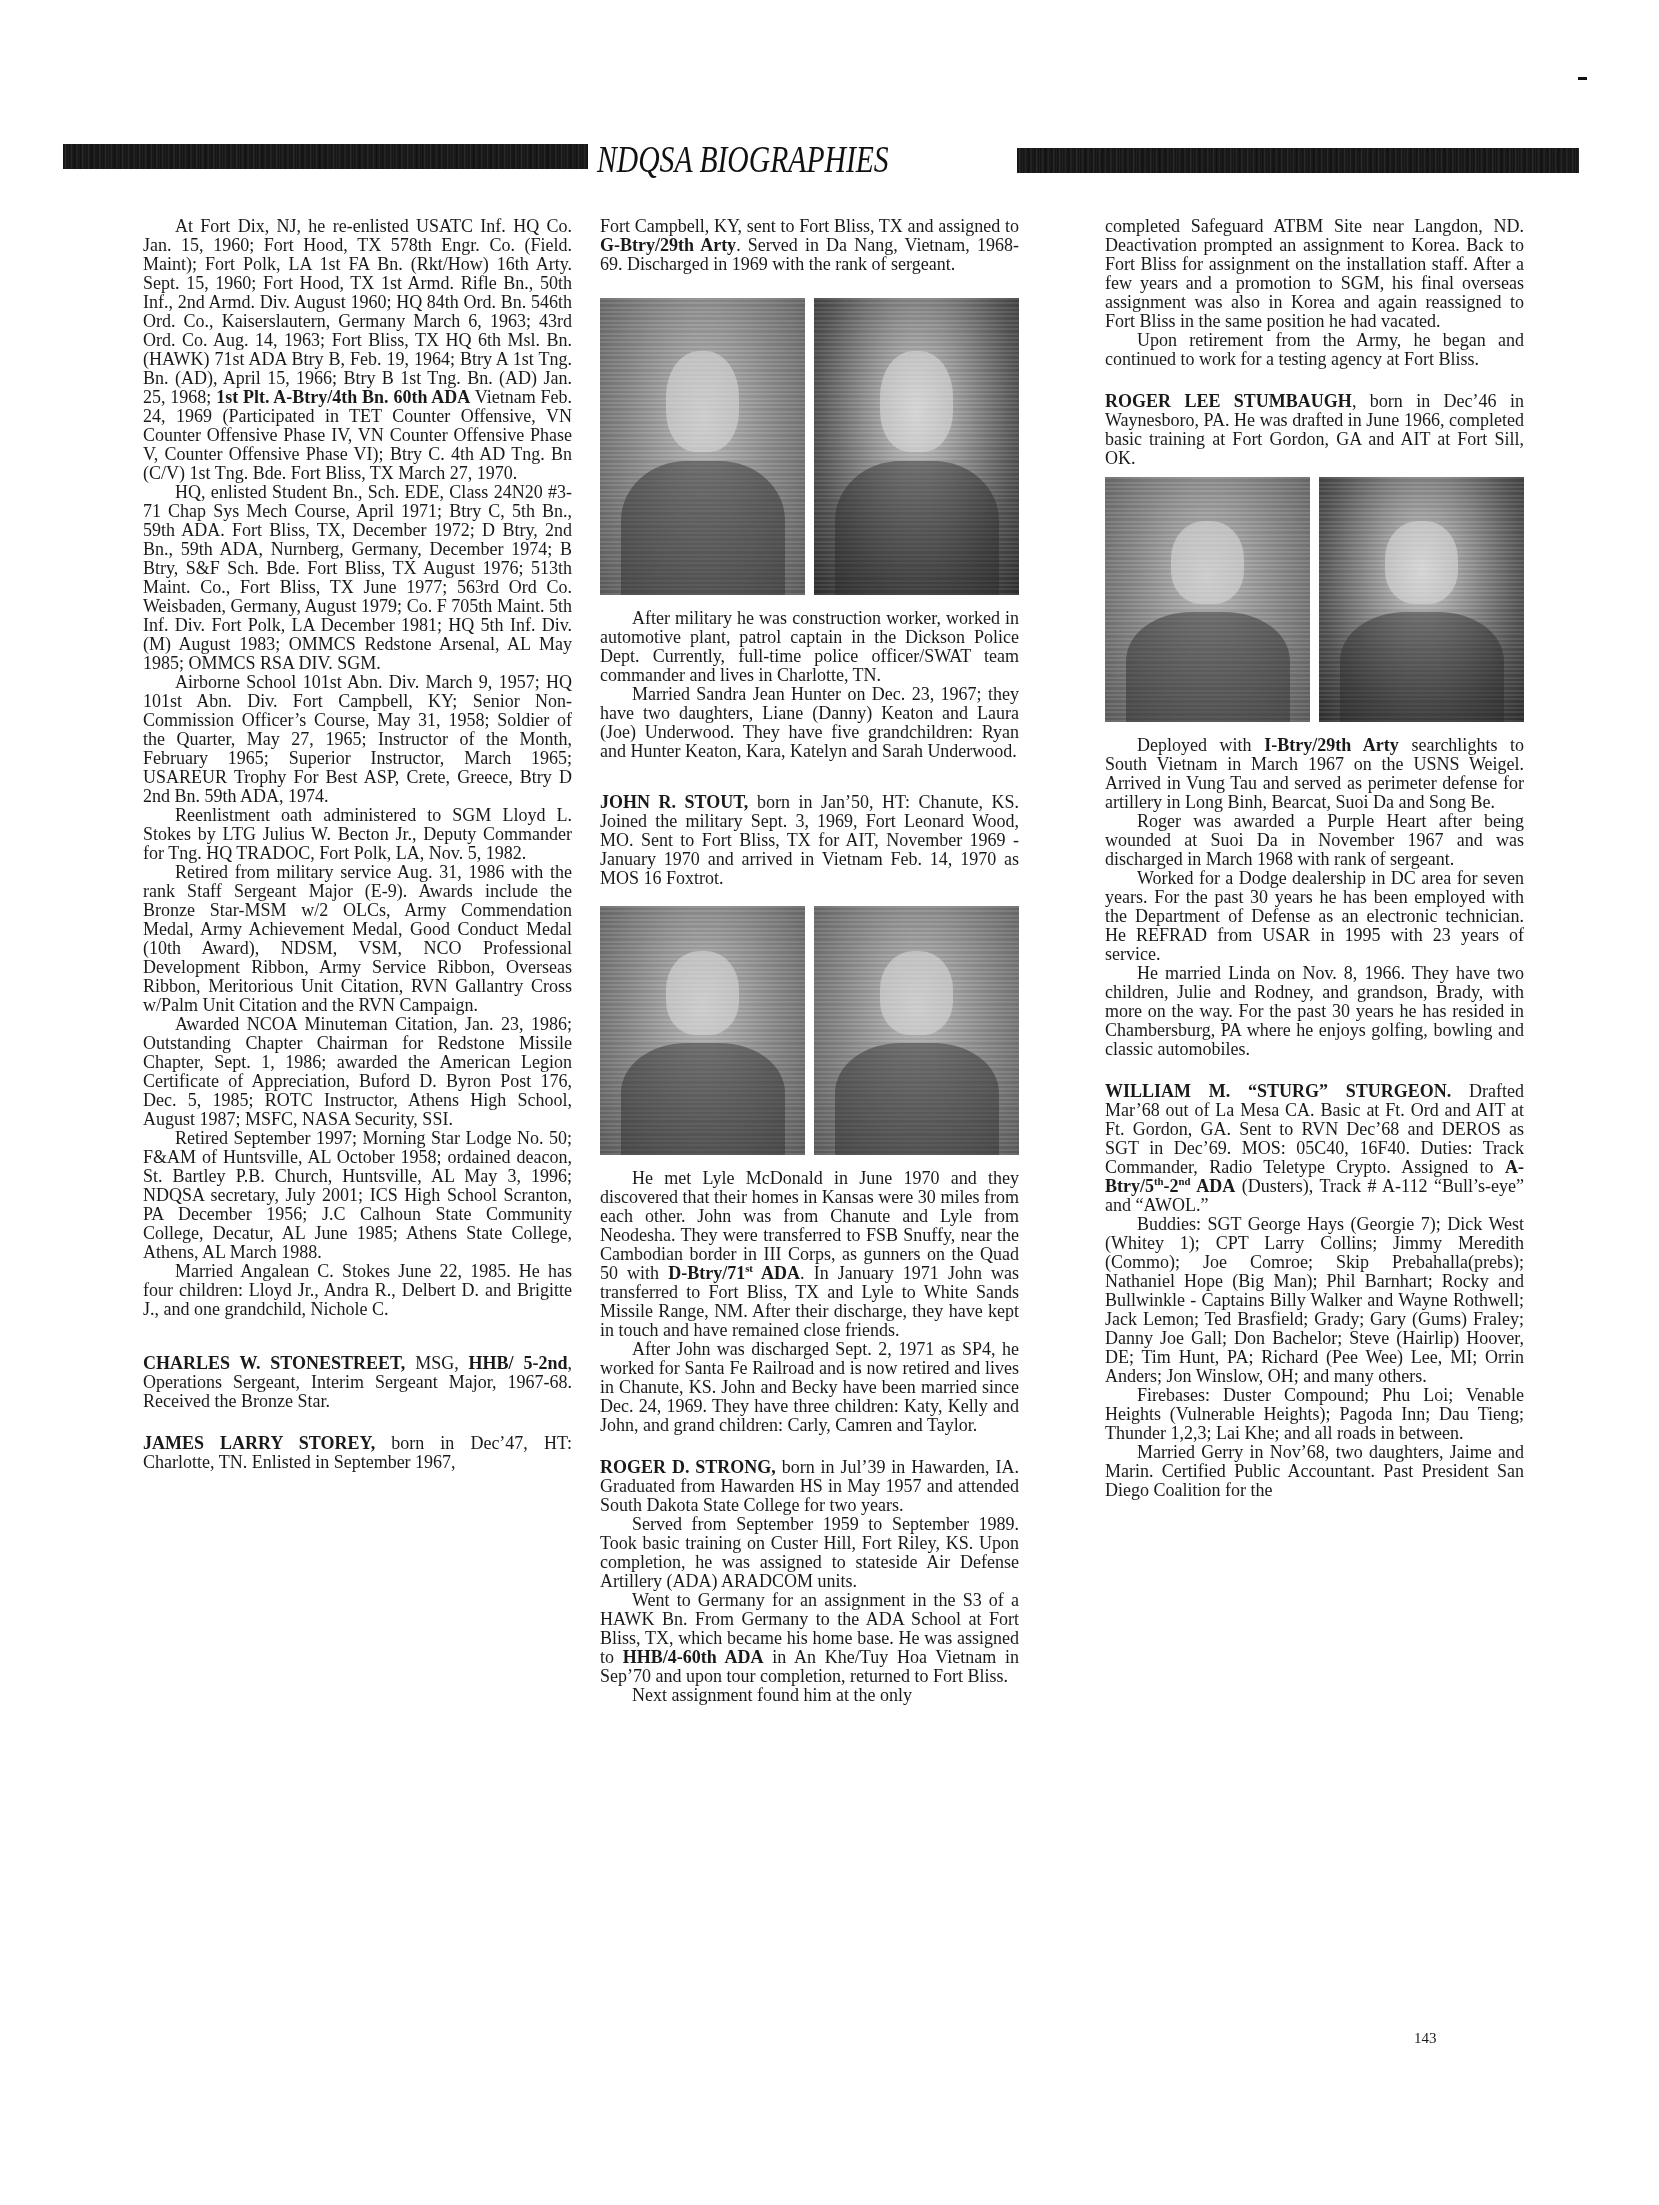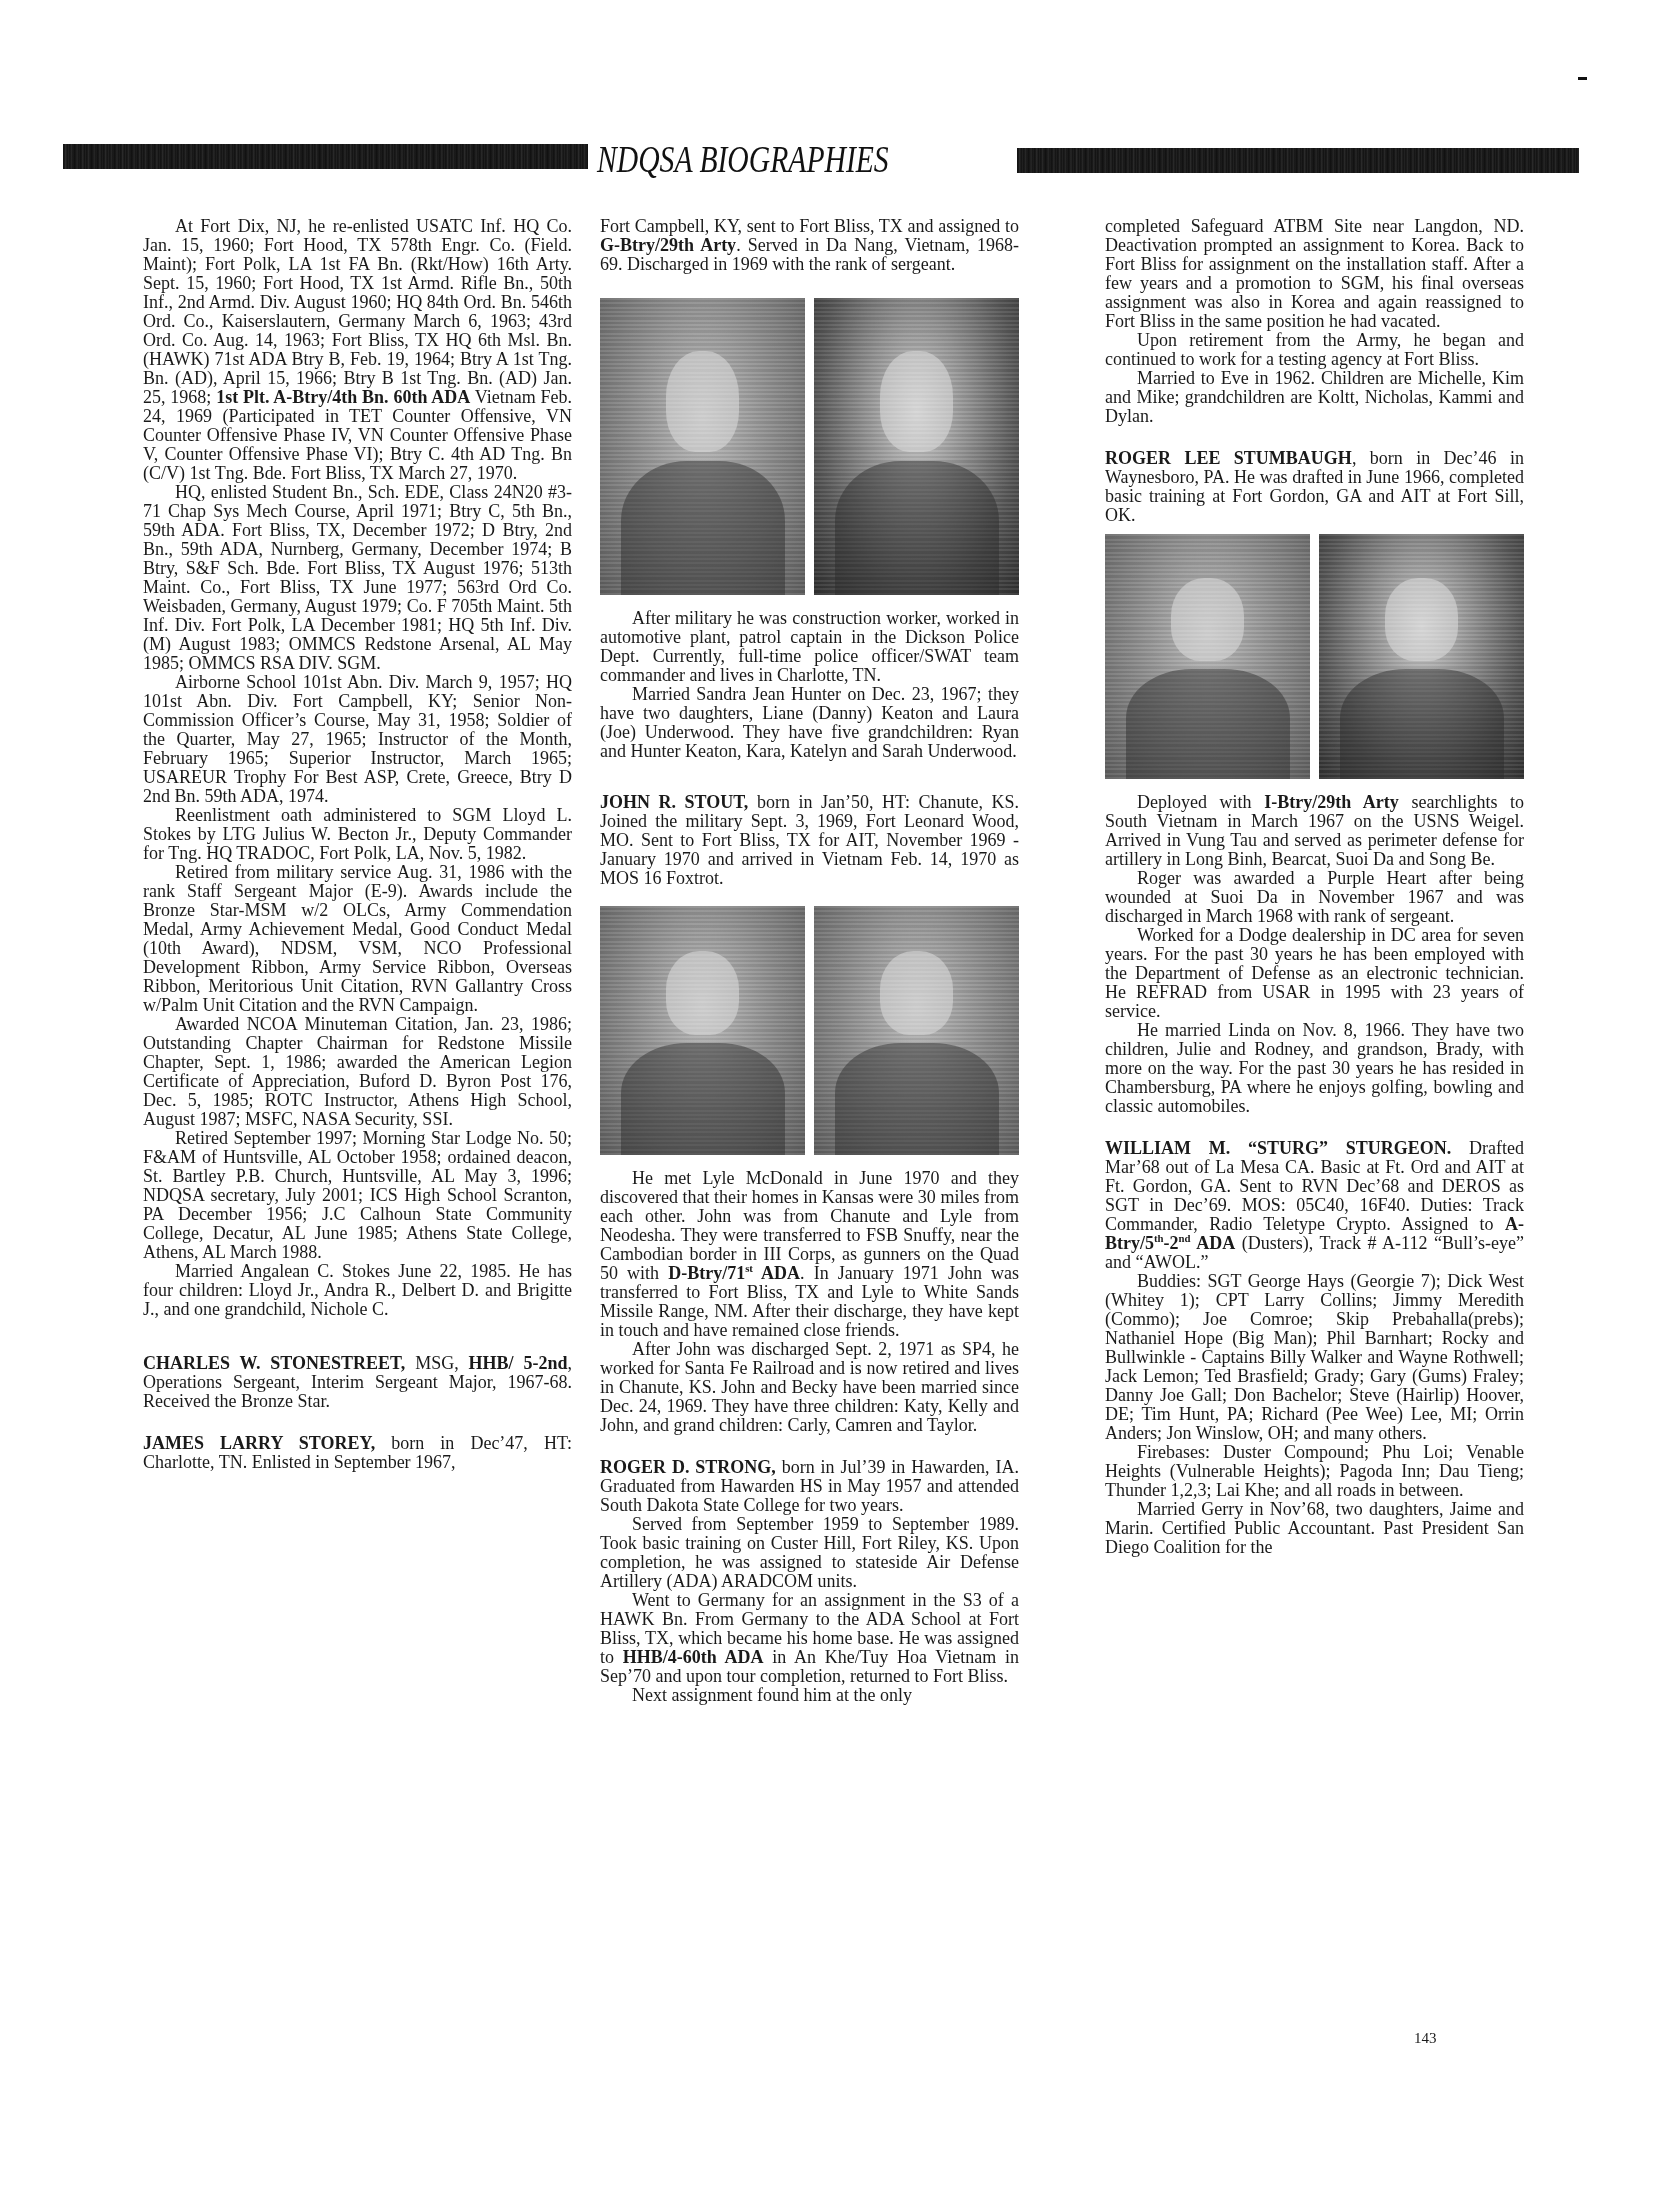--- a/index.html
+++ b/index.html
@@ -93,21 +93,20 @@
   <p>After John was discharged Sept. 2, 1971 as SP4, he worked for Santa Fe Railroad and is now retired and lives in Chanute, KS. John and Becky have been married since Dec. 24, 1969. They have three children: Katy, Kelly and John, and grand children: Carly, Camren and Taylor.</p>
   <p class="entry" style="margin-top:23px"><b>ROGER D. STRONG,</b><span> born in Jul’39 in Hawarden, IA. Graduated from Hawarden HS in May 1957 and attended South Dakota State College for two years.</span></p>
   <p>Served from September 1959 to September 1989. Took basic training on Custer Hill, Fort Riley, KS. Upon completion, he was assigned to stateside Air Defense Artillery (ADA) ARADCOM units.</p>
   <p><span>Went to Germany for an assignment in the S3 of a HAWK Bn. From Germany to the ADA School at Fort Bliss, TX, which became his home base. He was assigned to </span><b>HHB/4-60th ADA</b><span> in An Khe/Tuy Hoa Vietnam in Sep’70 and upon tour completion, returned to Fort Bliss.</span></p>
   <p>Next assignment found him at the only</p>
 </div>
 
 <div class="col c3">
   <p class="noindent">completed Safeguard ATBM Site near Langdon, ND. Deactivation prompted an assignment to Korea. Back to Fort Bliss for assignment on the installation staff. After a few years and a promotion to SGM, his final overseas assignment was also in Korea and again reassigned to Fort Bliss in the same position he had vacated.</p>
   <p>Upon retirement from the Army, he began and continued to work for a testing agency at Fort Bliss.</p>
-  <p>Married to Eve in 1962. Children are Michelle, Kim and Mike; grandchildren are Koltt, Nicholas, Kammi and Dylan.</p>
   <p class="entry" style="margin-top:23px"><b>ROGER LEE STUMBAUGH</b><span>, born in Dec’46 in Waynesboro, PA. He was drafted in June 1966, completed basic training at Fort Gordon, GA and AIT at Fort Sill, OK.</span></p>
   <div class="photos" style="margin-top:8.8px;height:245px">
     <div class="photo" style="height:245px">
         <div class="head"></div>
         <div class="torso"></div>
       </div>
     <div class="photo dark" style="height:245px">
         <div class="head"></div>
         <div class="torso"></div>
       </div>

